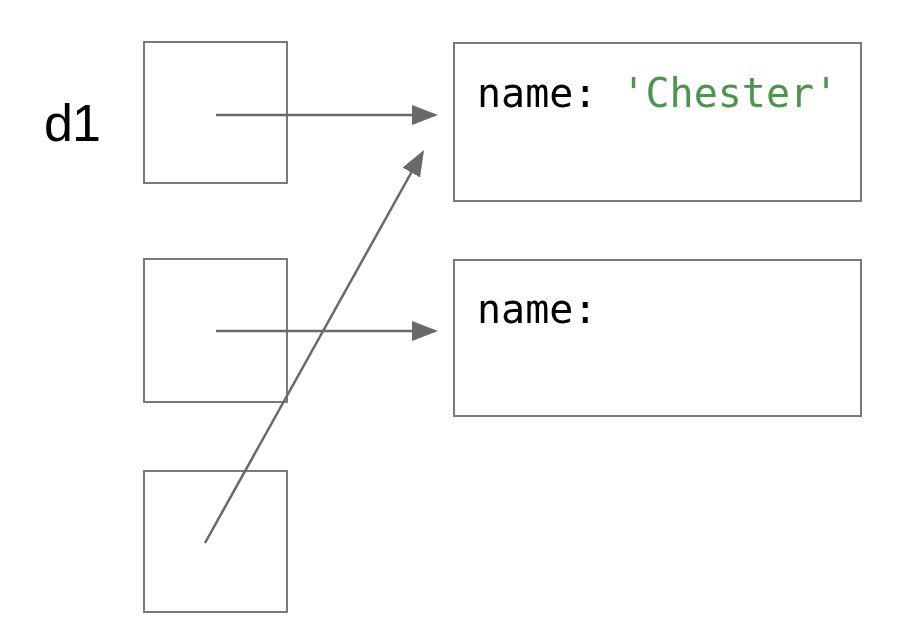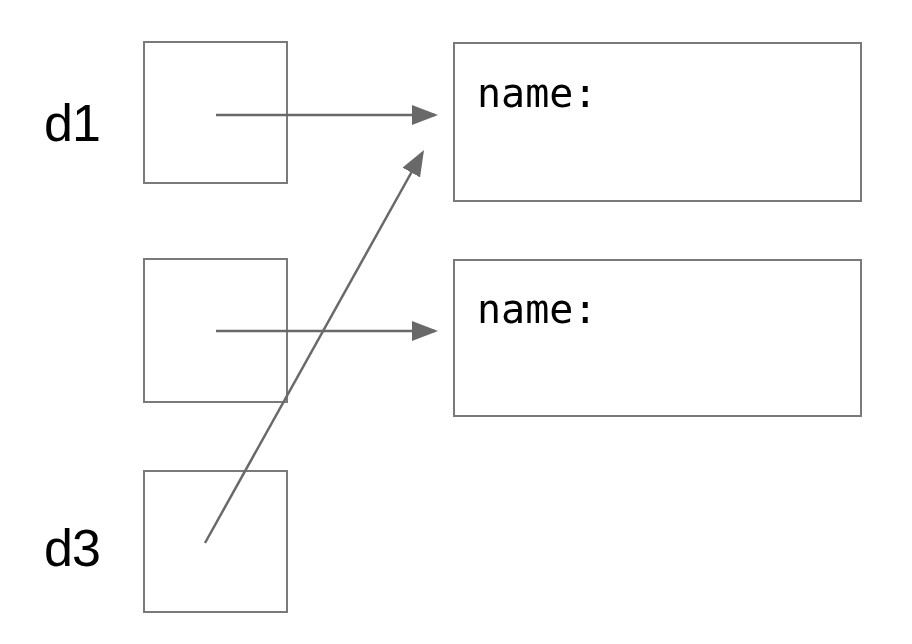--- a/index.html
+++ b/index.html
@@ -63,31 +63,31 @@
     stroke-width: 2.5;
   }
   svg.arrows .head { fill: var(--arrow-color, #696969); }
 </style>
 </head>
 <body>
 
 <div class="canvas">
 
   <div class="var-label" style="left:44px; top:97px;">d1</div>
-  <div class="var-label" style="left:44px; top:522px;">d3</div>
 
   <div class="var-box" style="left:143px; top:41px;  height:143px;"></div>
   <div class="var-box" style="left:143px; top:258px; height:145px;"></div>
   <div class="var-box" style="left:143px; top:470px; height:143px;"></div>
 
   <div class="obj-box" style="top:42px; height:160px;"></div>
   <div class="obj-box" style="top:259px; height:158px;"></div>
 
   <div class="obj-text" style="top:73px;">
     <span class="attr-key">name:</span>
+    <span class="attr-value">'Chester'</span>
   </div>
   <div class="obj-text" style="top:289px;">
     <span class="attr-key">name:</span>
   </div>
 
   <svg class="arrows" viewBox="0 0 912 644" xmlns="http://www.w3.org/2000/svg">
     <defs>
       <marker id="arrowhead" markerUnits="userSpaceOnUse" markerWidth="26" markerHeight="20" refX="23" refY="10" orient="auto">
         <polygon class="head" points="0 0, 26 10, 0 20"></polygon>
       </marker>

